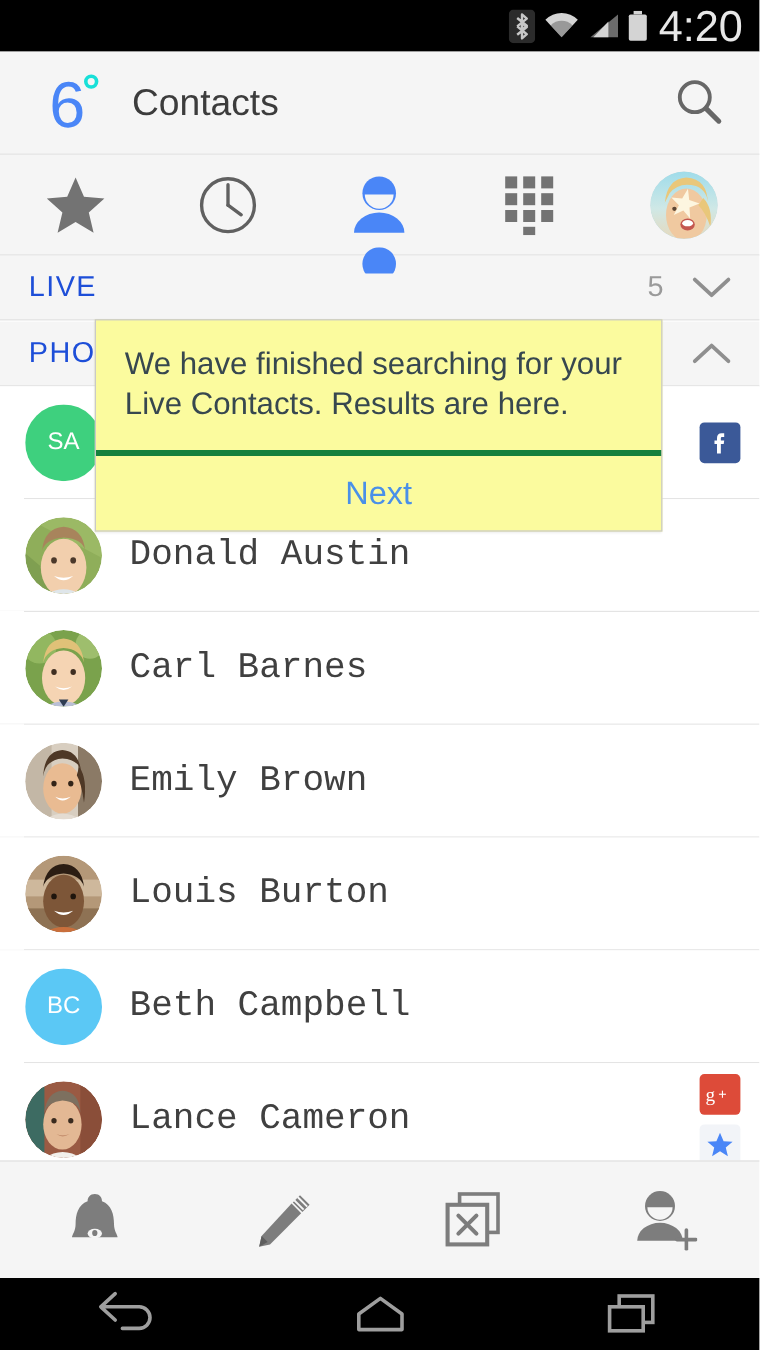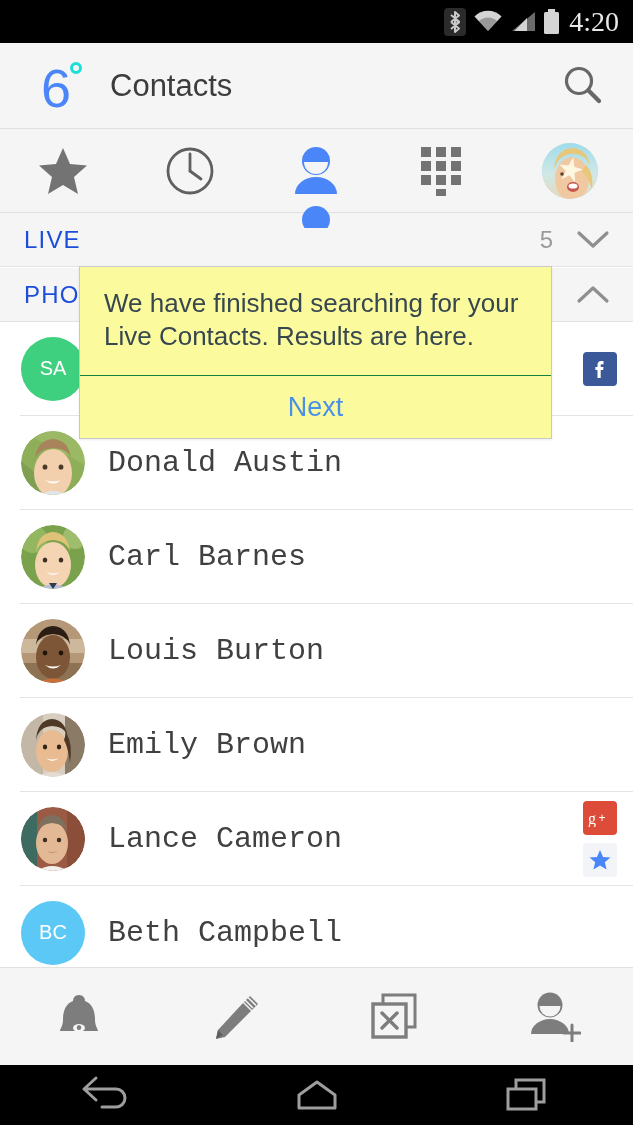--- a/index.html
+++ b/index.html
@@ -18,22 +18,22 @@
   
   .statusbar {
     position: absolute; top: 0; left: 0;
     width: 633px; height: 43px;
     background: #000000;
     display: flex; align-items: center; justify-content: flex-end;
     padding-right: 14px;
   }
   .sb-icons { display: flex; align-items: center; gap: 7px; }
   .sb-clock {
-    color: #e8e8e8; font-size: 28px; letter-spacing: 0px;
-    margin-left: 9px; font-family: Liberation Serif, serif;
+    color: #e8e8e8; font-size: 36px; letter-spacing: 0px;
+    margin-left: 9px; font-family: Liberation Sans, sans-serif;
   }
 
   
   .appbar {
     position: absolute; top: 43px; left: 0;
     width: 633px; height: 86px;
     background: #f5f5f5;
     display: flex; align-items: center;
     border-bottom: 1px solid #e0e0e0;
   }
@@ -161,21 +161,21 @@
   .tooltip {
     position: absolute; left: 79px; top: 266px;
     width: 473px;
     background: #fbfb9e; border: 1px solid #c9c9c9;
     z-index: 40;
     box-shadow: 0 1px 2px rgba(0,0,0,0.08);
   }
   .tooltip-text {
     padding: 20px 24px 22px 24px;
     font-size: 26px; line-height: 1.27; color: #37474f;
-    border-bottom: 1px solid #15803d;
+    border-bottom: 5px solid #15803d;
     font-family: "Liberation Sans", sans-serif;
   }
   .tooltip-action {
     height: 62px;
     display: flex; align-items: center; justify-content: center;
     color: #4a90e8; font-size: 27px; cursor: pointer;
     font-family: "Liberation Sans", sans-serif;
     text-align: right;
   }
 
@@ -425,64 +425,72 @@
         </svg>
       </div>
       <div class="row-name">Carl Barnes</div>
       <div class="row-badges"></div>
     </div>
 
     <div class="row">
       <div class="avatar">
         <svg width="64" height="64" viewBox="0 0 64 64">
           <defs>
-              <clipPath id="av4">
-                <circle cx="32" cy="32" r="32"></circle>
-              </clipPath>
-            </defs>
-          <g clip-path="url(#av4)">
-            <rect width="64" height="64" fill="#b49878"></rect>
-            <rect x="0" y="20" width="64" height="14" fill="#d8c6ab" opacity="0.7"></rect>
-            <rect x="0" y="44" width="64" height="20" fill="#8e7254"></rect>
-            <ellipse cx="32" cy="38" rx="17" ry="22" fill="#7d5638"></ellipse>
-            <path d="M15 26 Q17 8 32 7 Q47 8 49 26 Q46 16 32 15 Q18 16 15 26 Z" fill="#2b1d13"></path>
-            <ellipse cx="24" cy="34" rx="2.3" ry="2.4" fill="#1e140c"></ellipse>
-            <ellipse cx="40" cy="34" rx="2.3" ry="2.4" fill="#1e140c"></ellipse>
-            <path d="M24 46 Q32 53 40 46 Q32 49 24 46 Z" fill="#ffffff"></path>
-            <path d="M16 64 Q32 55 48 64 Z" fill="#c96f3c"></path>
-          </g>
-        </svg>
-      </div>
-      <div class="row-name">Louis Burton</div>
-      <div class="row-badges"></div>
-    </div>
-
-    <div class="row">
-      <div class="avatar">
-        <svg width="64" height="64" viewBox="0 0 64 64">
-          <defs>
               <clipPath id="av3">
                 <circle cx="32" cy="32" r="32"></circle>
               </clipPath>
             </defs>
           <g clip-path="url(#av3)">
             <rect width="64" height="64" fill="#d8cec0"></rect>
             <rect x="0" y="0" width="22" height="64" fill="#c3b7a6"></rect>
             <rect x="44" y="0" width="20" height="64" fill="#8b7a66"></rect>
             <ellipse cx="31" cy="38" rx="16" ry="21" fill="#e9bb92"></ellipse>
             <path d="M15 28 Q16 7 31 6 Q46 7 47 28 Q47 14 31 13 Q17 14 15 28 Z" fill="#4e3826"></path>
             <path d="M45 20 Q52 30 49 50 Q47 34 43 27 Z" fill="#4e3826"></path>
             <ellipse cx="24" cy="34" rx="2.2" ry="2.4" fill="#332418"></ellipse>
             <ellipse cx="38" cy="34" rx="2.2" ry="2.4" fill="#332418"></ellipse>
             <path d="M25 45 Q31 51 38 45 Q31 48 25 45 Z" fill="#ffffff"></path>
             <path d="M17 64 Q31 54 46 64 Z" fill="#e4dcd2"></path>
           </g>
         </svg>
       </div>
       <div class="row-name">Emily Brown</div>
+      <div class="row-badges"></div>
+    </div>
+
+    <div class="row">
+      <div class="avatar">
+        <svg width="64" height="64" viewBox="0 0 64 64">
+          <defs>
+              <clipPath id="av4">
+                <circle cx="32" cy="32" r="32"></circle>
+              </clipPath>
+            </defs>
+          <g clip-path="url(#av4)">
+            <rect width="64" height="64" fill="#b49878"></rect>
+            <rect x="0" y="20" width="64" height="14" fill="#d8c6ab" opacity="0.7"></rect>
+            <rect x="0" y="44" width="64" height="20" fill="#8e7254"></rect>
+            <ellipse cx="32" cy="38" rx="17" ry="22" fill="#7d5638"></ellipse>
+            <path d="M15 26 Q17 8 32 7 Q47 8 49 26 Q46 16 32 15 Q18 16 15 26 Z" fill="#2b1d13"></path>
+            <ellipse cx="24" cy="34" rx="2.3" ry="2.4" fill="#1e140c"></ellipse>
+            <ellipse cx="40" cy="34" rx="2.3" ry="2.4" fill="#1e140c"></ellipse>
+            <path d="M24 46 Q32 53 40 46 Q32 49 24 46 Z" fill="#ffffff"></path>
+            <path d="M16 64 Q32 55 48 64 Z" fill="#c96f3c"></path>
+          </g>
+        </svg>
+      </div>
+      <div class="row-name">Louis Burton</div>
+      <div class="row-badges"></div>
+    </div>
+
+    <div class="row">
+      <div class="avatar">
+        <div class="avatar-initials" style="background:#5bc8f5">BC</div>
+      </div>
+      <div class="row-name">Beth Campbell</div>
       <div class="row-badges"></div>
     </div>
 
     <div class="row">
       <div class="avatar">
         <svg width="64" height="64" viewBox="0 0 64 64">
           <defs>
               <clipPath id="av5">
                 <circle cx="32" cy="32" r="32"></circle>
               </clipPath>
@@ -509,28 +517,20 @@
           </svg>
         </span>
         <span class="badge badge-star">
           <svg width="22" height="21" viewBox="0 0 22 21">
             <path d="M11 1 L14 8 L21.5 8.4 L15.8 13.2 L17.6 20.5 L11 16.4 L4.4 20.5 L6.2 13.2 L0.5 8.4 L8 8 Z" fill="#4a86f7"></path>
           </svg>
         </span>
       </div>
     </div>
 
-    <div class="row">
-      <div class="avatar">
-        <div class="avatar-initials" style="background:#5bc8f5">BC</div>
-      </div>
-      <div class="row-name">Beth Campbell</div>
-      <div class="row-badges"></div>
-    </div>
-
   </div>
 
   <div class="tooltip">
     <div class="tooltip-text">We have finished searching for your Live Contacts. Results are here.</div>
     <div class="tooltip-action">Next</div>
   </div>
 
   <div class="bottombar">
 
     <div class="bb-btn">

